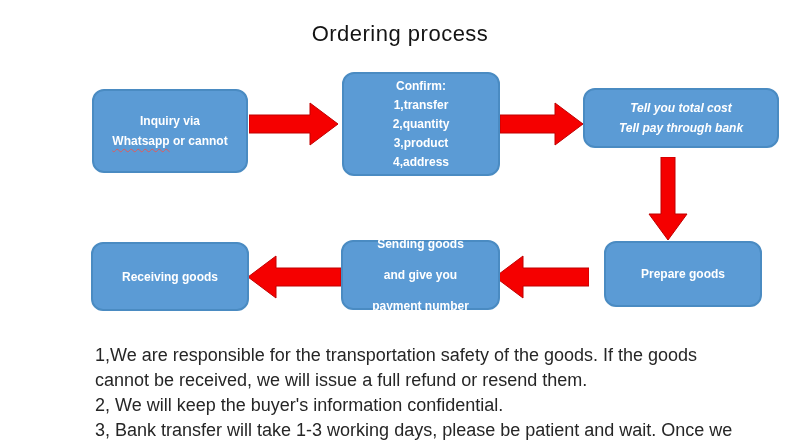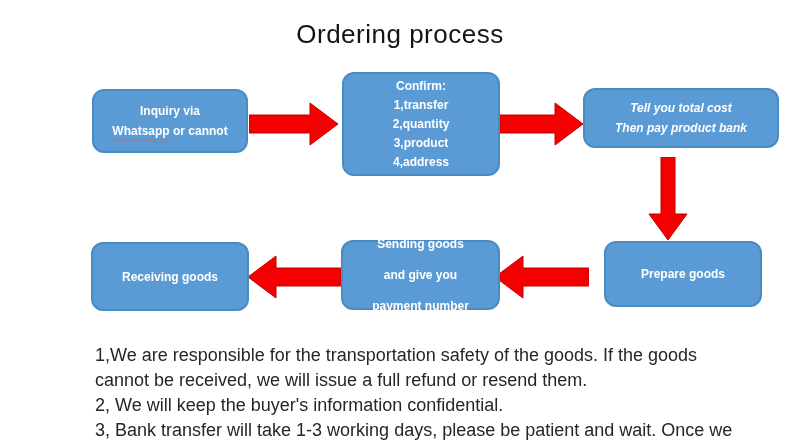--- a/index.html
+++ b/index.html
@@ -2,21 +2,21 @@
 <html style="--box-fill: #5b9bd5; --box-border: #4a8bc2; --box-text: #ffffff; --arrow-fill: #f50000; --arrow-border: #c00000; --note-text: #262626;"><head>
 <meta charset="utf-8">
 <style>
   html,body{margin:0;padding:0;background:#ffffff;}
   .stage{
     position:relative;width:800px;height:448px;background:#fff;overflow:hidden;
     font-family:"Liberation Sans","DejaVu Sans",sans-serif;
   }
   .title{
     position:absolute;top:16px;left:0;width:800px;text-align:center;
-    font-size:26px;line-height:36px;font-weight:400;color:#141414;letter-spacing:.5px;
+    font-size:22px;line-height:36px;font-weight:400;color:#141414;letter-spacing:.5px;
   }
   .box{
     position:absolute;box-sizing:border-box;border-radius:12px;
     background:var(--box-fill,#5b9bd5);border:2px solid var(--box-border,#4a8bc2);
     display:flex;flex-direction:column;align-items:center;justify-content:center;
     color:var(--box-text,#ffffff);font-weight:bold;font-size:12px;line-height:20px;
     text-align:center;
   }
   .box .ln{display:block;}
   .box-confirm .ln,.box-sending .ln{line-height:19px;}
@@ -34,21 +34,21 @@
   }
   .notes p{margin:0;padding:0;}
 </style>
 </head>
 <body>
 
 <div class="stage">
 
   <div class="title">Ordering process</div>
 
-  <div class="box box-inquiry" style="left:92px;top:89px;width:156px;height:64px;">
+  <div class="box box-inquiry" style="left:92px;top:89px;width:156px;height:84px;">
     <span class="ln">Inquiry via</span>
     <span class="ln"><span class="misspelled">Whatsapp</span><span> or cannot</span></span>
   </div>
 
   <div class="arrow" style="left:249px;top:102px;">
     <svg width="90" height="44" viewBox="0 0 90 44">
         <polygon points="0,13 61,13 61,1 89,22 61,43 61,31 0,31"></polygon>
       </svg>
   </div>
 
@@ -61,21 +61,21 @@
   </div>
 
   <div class="arrow" style="left:500px;top:102px;">
     <svg width="84" height="44" viewBox="0 0 84 44">
         <polygon points="0,13 55,13 55,1 83,22 55,43 55,31 0,31"></polygon>
       </svg>
   </div>
 
   <div class="box box-total-cost" style="left:583px;top:88px;width:196px;height:60px;font-style:italic;">
     <span class="ln">Tell you total cost</span>
-    <span class="ln">Then pay product bank</span>
+    <span class="ln">Tell pay through bank</span>
   </div>
 
   <div class="arrow" style="left:648px;top:157px;">
     <svg width="40" height="84" viewBox="0 0 40 84">
         <polygon points="13,0 27,0 27,57 39,57 20,83 1,57 13,57"></polygon>
       </svg>
   </div>
 
   <div class="box box-prepare" style="left:604px;top:241px;width:158px;height:66px;">
     <span class="ln">Prepare goods</span>

